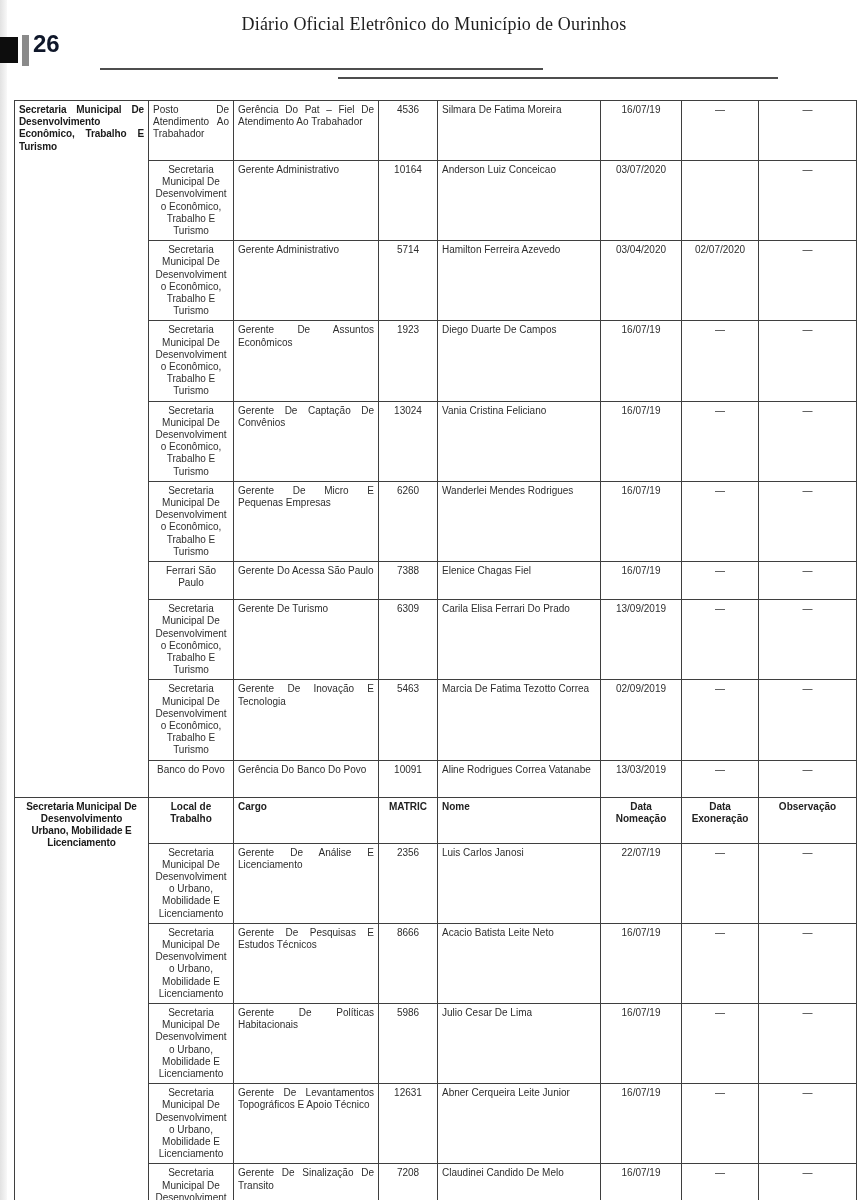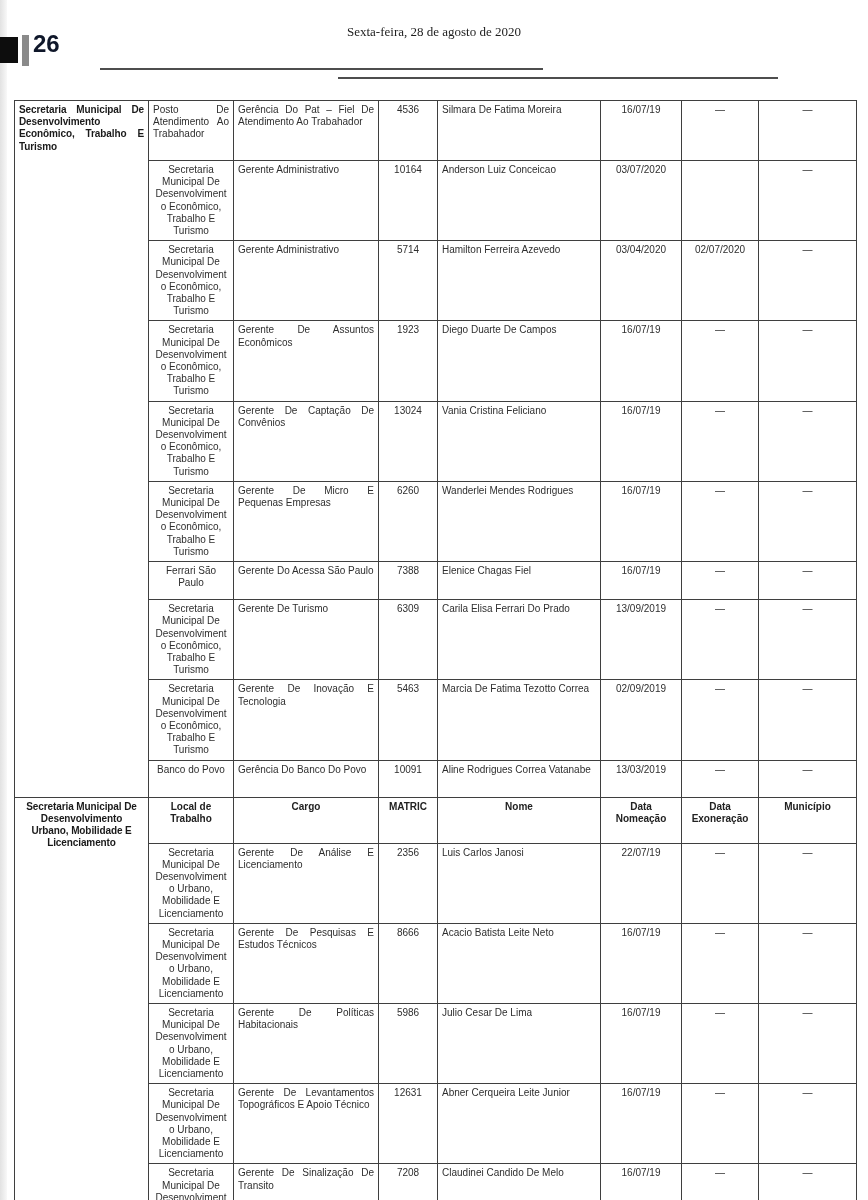--- a/index.html
+++ b/index.html
@@ -41,21 +41,21 @@
     padding: 3px 4px;
     overflow: hidden;
     word-wrap: break-word;
   }
   .c-local { text-align: center; padding-left: 3px; padding-right: 3px; }
   .c-local-justify { text-align: justify; padding-left: 4px; padding-right: 4px; }
   .c-cargo { text-align: justify; }
   .c-nome { text-align: left; padding-left: 5px; margin-top: 8px; }
   .c-center { text-align: center; }
   .hdr { font-weight: bold; white-space: pre-line; color: #222; }
-  .c-left { text-align: center; }
+  .c-left { text-align: left; }
   .sec-label {
     font-weight: bold; white-space: pre-line; color: #1a1a1a;
     font-size: 10px; line-height: 13px; letter-spacing: -0.1px;
     padding: 3px 5px;
     margin-top: 38px;
   }
   .sec-label-mid { vertical-align: middle; text-align: justify; text-align-last: justify; }
   .sec-label-top { vertical-align: top; text-align: center; padding-top: 4px; }
 </style>
 </head>
@@ -63,21 +63,21 @@
 
 <div class="scan-edge"></div>
 
 <div class="page-marker">
   <span class="pm-square"></span>
   <span class="pm-bar"></span>
   <span class="pm-num">26</span>
 </div>
 
 <div class="masthead">
-  <div class="date-line">Sexta-feira, 28 de agosto de 2020</div>
+  <div class="journal-title">Diário Oficial Eletrônico do Município de Ourinhos</div>
 </div>
 
 <div class="rule rule-1"></div>
 <div class="rule rule-2"></div>
 
 <table class="doc-table">
   <colgroup>
     <col style="width:134px">
       <col style="width:85px">
       <col style="width:145px">
@@ -189,21 +189,21 @@
 Licenciamento</td>
         <td class="hdr c-center">Local de
 Trabalho</td>
         <td class="hdr c-left">Cargo</td>
         <td class="hdr c-center">MATRIC</td>
         <td class="hdr c-left">Nome</td>
         <td class="hdr c-center">Data
 Nomeação</td>
         <td class="hdr c-center">Data
 Exoneração</td>
-        <td class="hdr c-center">Município</td>
+        <td class="hdr c-center">Observação</td>
       </tr>
       <tr style="height: 78px;">
         <td class="c-local">Secretaria Municipal De Desenvolvimento Urbano, Mobilidade E Licenciamento</td>
         <td class="c-cargo">Gerente De Análise E Licenciamento</td>
         <td class="c-center">2356</td>
         <td class="c-nome">Luis Carlos Janosi</td>
         <td class="c-center">22/07/19</td>
         <td class="c-center">—</td>
         <td class="c-center">—</td>
       </tr>

